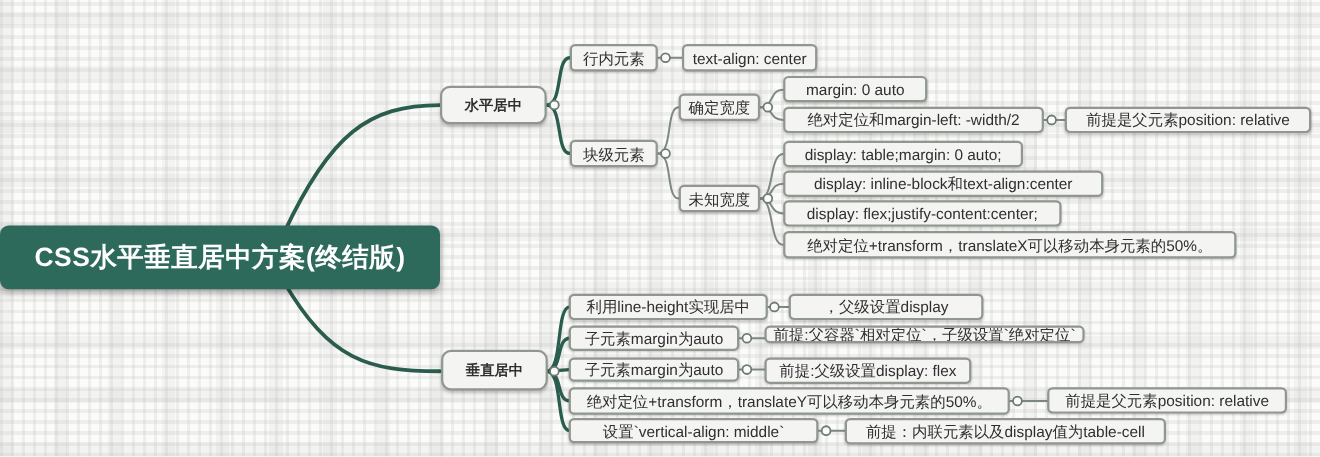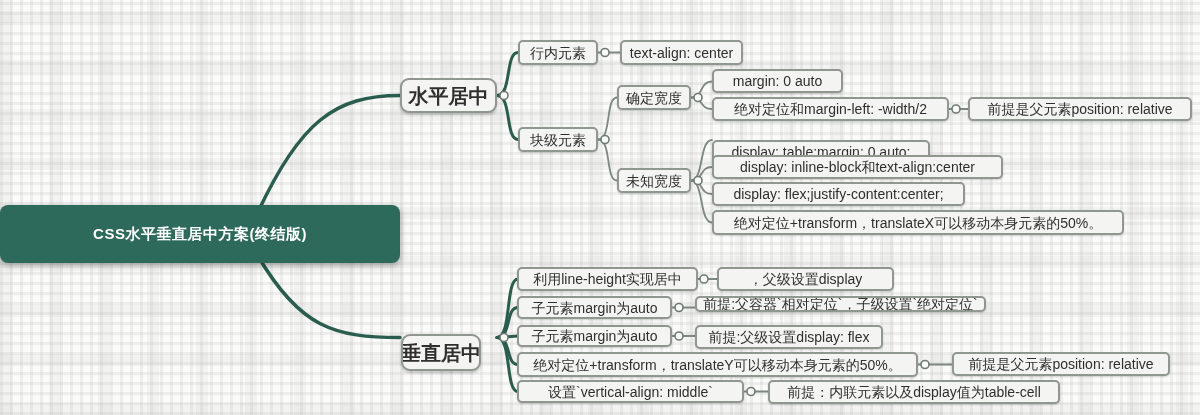--- a/index.html
+++ b/index.html
@@ -25,34 +25,34 @@
     border-radius:5px;
     color:#2f2f2f;
     font-size:14px;
     line-height:1;
     white-space:nowrap;
     overflow:hidden;
     padding:0 17px;
     box-shadow:0 1px 2px rgba(0,0,0,0.18);
   }
   .node-l1{
-    font-size:20px;
+    font-size:13px;
     font-weight:600;
     border-radius:9px;
     box-shadow:0 2px 3px rgba(0,0,0,0.22);
   }
   .node-root{
     position:absolute;
     box-sizing:border-box;
     display:flex;align-items:center;justify-content:center;
     background:#2e6a5b;
     border:none;
     border-radius:8px;
     color:#ffffff;
-    font-size:15px;
+    font-size:24px;
     font-weight:bold;
     white-space:nowrap;
     overflow:hidden;
     box-shadow:0 3px 7px rgba(0,0,0,0.30);
     letter-spacing:0.5px;
   }
 </style>
 </head>
 <body>
 
@@ -122,29 +122,29 @@
   <div class="node" style="left:617px;top:85px;width:74px;height:25px;">确定宽度</div>
 
   <div class="node" style="left:712px;top:69px;width:131px;height:24px;">margin:  0 auto</div>
 
   <div class="node" style="left:712px;top:97px;width:237px;height:24px;">绝对定位和margin-left: -width/2</div>
 
   <div class="node" style="left:968px;top:97px;width:224px;height:24px;">前提是父元素position: relative</div>
 
   <div class="node" style="left:617px;top:168px;width:74px;height:25px;">未知宽度</div>
 
-  <div class="node" style="left:712px;top:128px;width:218px;height:24px;margin-top:12px;">display: table;margin: 0 auto;</div>
+  <div class="node" style="left:712px;top:128px;width:218px;height:24px;">display: table;margin: 0 auto;</div>
 
   <div class="node" style="left:712px;top:155px;width:291px;height:24px;">display:  inline-block和text-align:center</div>
 
   <div class="node" style="left:712px;top:182px;width:253px;height:24px;text-align:center;">display: flex;justify-content:center;</div>
 
   <div class="node" style="left:712px;top:210px;width:412px;height:25px;">绝对定位+transform，translateX可以移动本身元素的50%。</div>
 
-  <div class="node node-l1" style="left:401px;top:334px;width:80px;height:37px;">垂直居中</div>
+  <div class="node node-l1" style="left:401px;top:318px;width:97px;height:37px;">垂直居中</div>
 
   <div class="node" style="left:517px;top:267px;width:181px;height:24px;">利用line-height实现居中</div>
 
   <div class="node" style="left:717px;top:267px;width:177px;height:24px;">，父级设置display</div>
 
   <div class="node" style="left:517px;top:296px;width:155px;height:23px;">子元素margin为auto</div>
 
   <div class="node" style="left:695px;top:296px;width:291px;height:16px;">前提:父容器`相对定位`，子级设置`绝对定位`</div>
 
   <div class="node" style="left:517px;top:325px;width:155px;height:22px;">子元素margin为auto</div>

